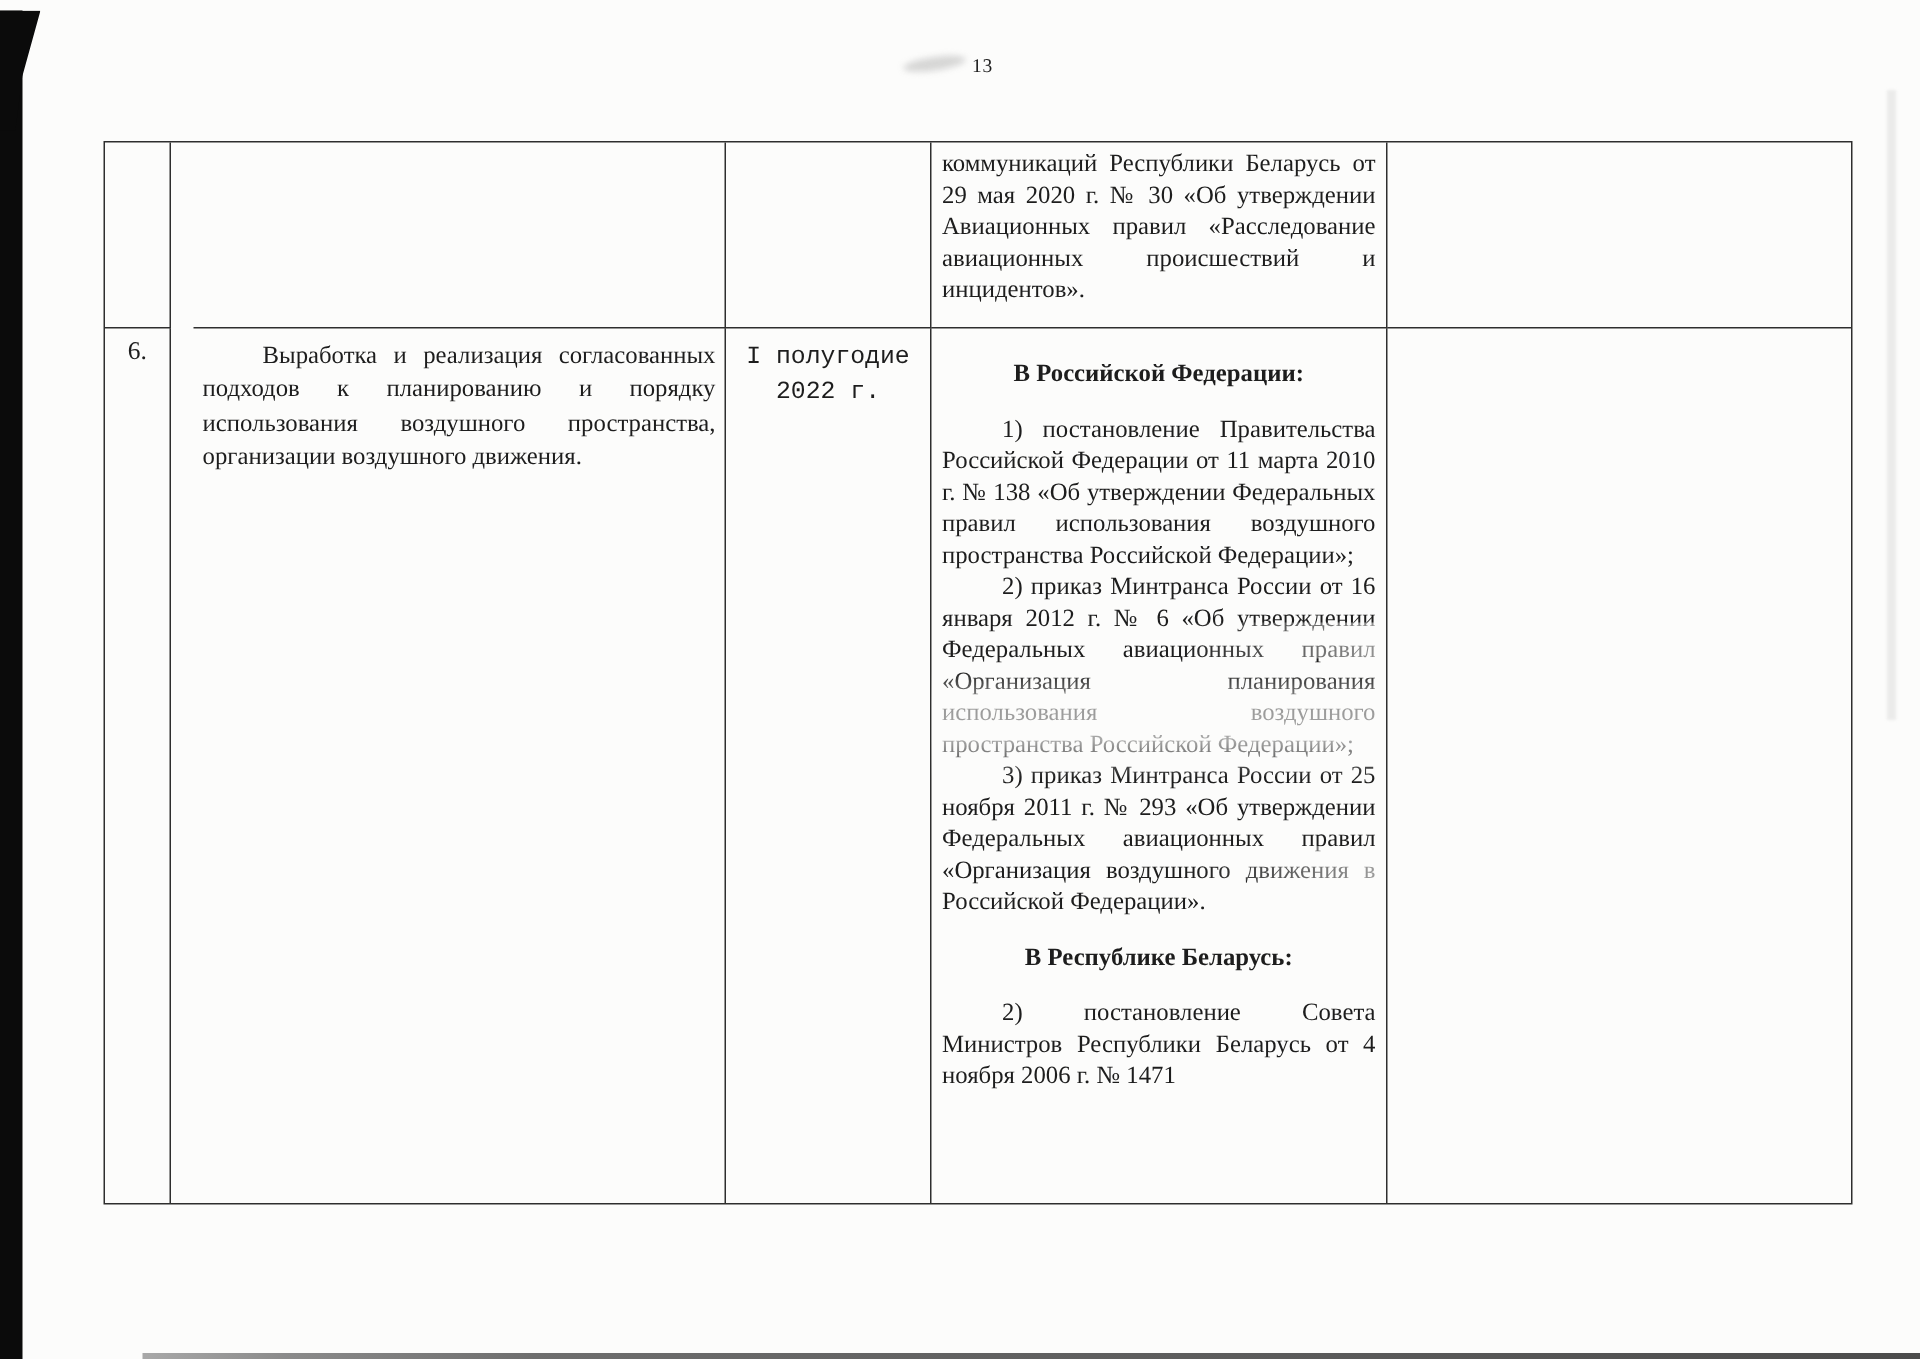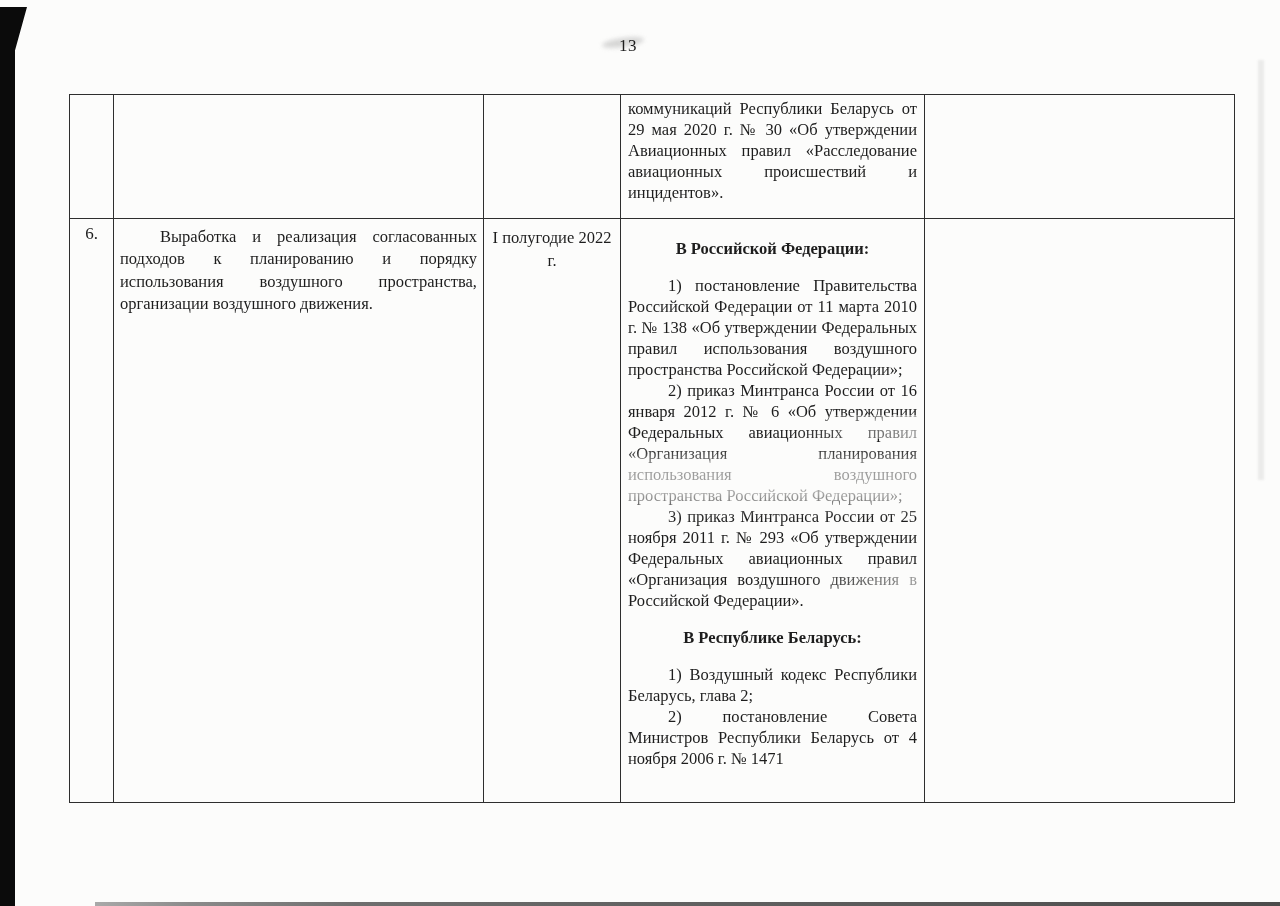--- a/index.html
+++ b/index.html
@@ -35,22 +35,22 @@
     filter:blur(2px);
     transform:rotate(-8deg);
   }
   .scan-streak-right {
     position:absolute; right:16px; top:60px; width:6px; height:420px;
     background:rgba(160,160,160,.18);
     filter:blur(1px);
   }
 
   .page-number {
-    position:absolute; top:36px; left:628px; transform:translateX(-50%);
-    font-size:17px; letter-spacing:.5px;
+    position:absolute; top:36px; left:655px; transform:translateX(-50%);
+    font-size:13px; letter-spacing:.5px;
   }
 
   
   .doc-table {
     position:absolute; left:69px; top:94px;
     width:1166px; height:709px;
     display:grid;
     grid-template-columns:44px 370px 137px 304px 1fr;
     grid-template-rows:124px 1fr;
     border:1.6px solid #2e2e2e;
@@ -61,22 +61,22 @@
     box-sizing:border-box;
     border-right:1.3px solid #2e2e2e;
     overflow:hidden;
     position:relative;
     font-size:16.5px;
   }
   .cell.last-col { border-right:none; }
   .cell.r1 { border-bottom:1.3px solid #2e2e2e; }
 
   .c-num  { text-align:center; padding-top:5px; font-size:17px; }
-  .c-task { padding:7px 6px 0 6px; line-height:22.4px; }
-  .c-when { text-align:center; padding:7px 6px 0 6px; line-height:23px; }
+  .c-task { padding:7px 6px 0 6px; line-height:22.4px;margin-left:15px; }
+  .c-when { text-align:center; padding:7px 6px 0 6px; line-height:23px;font-family:Liberation Mono, monospace; }
   .c-acts { padding:3px 7px 0 7px; line-height:21px; }
   .c-res  { padding:7px 7px 0 6px; line-height:22.4px; }
 
   .para {
     margin:0;
     text-indent:40px;
     text-align:justify;
     hyphens:none;
   }
   .para.no-indent { text-indent:0; }
@@ -142,21 +142,20 @@
     <div class="cell c-when">
       <span>I полугодие 2022 г.</span>
     </div>
 
     <div class="cell c-acts">
       <p class="heading">В Российской Федерации:</p>
       <p class="para">1) постановление Правительства Российской Федерации от 11 марта 2010 г. № 138 «Об утверждении Федеральных правил использования воздушного пространства Российской Федерации»;</p>
       <p class="para">2) приказ Минтранса России от 16 января 2012 г. № 6 «Об утверждении Федеральных авиационных правил «Организация планирования использования воздушного пространства Российской Федерации»;</p>
       <p class="para">3) приказ Минтранса России от 25 ноября 2011 г. № 293 «Об утверждении Федеральных авиационных правил «Организация воздушного движения в Российской Федерации».</p>
       <p class="heading">В Республике Беларусь:</p>
-      <p class="para">1) Воздушный кодекс Республики Беларусь, глава 2;</p>
       <p class="para">2) постановление Совета Министров Республики Беларусь от 4 ноября 2006 г. № 1471</p>
 
       <div class="fade-b"></div>
       <div class="fade-a"></div>
       <div class="fade-c"></div>
     </div>
 
 
   </div>
 </div>

